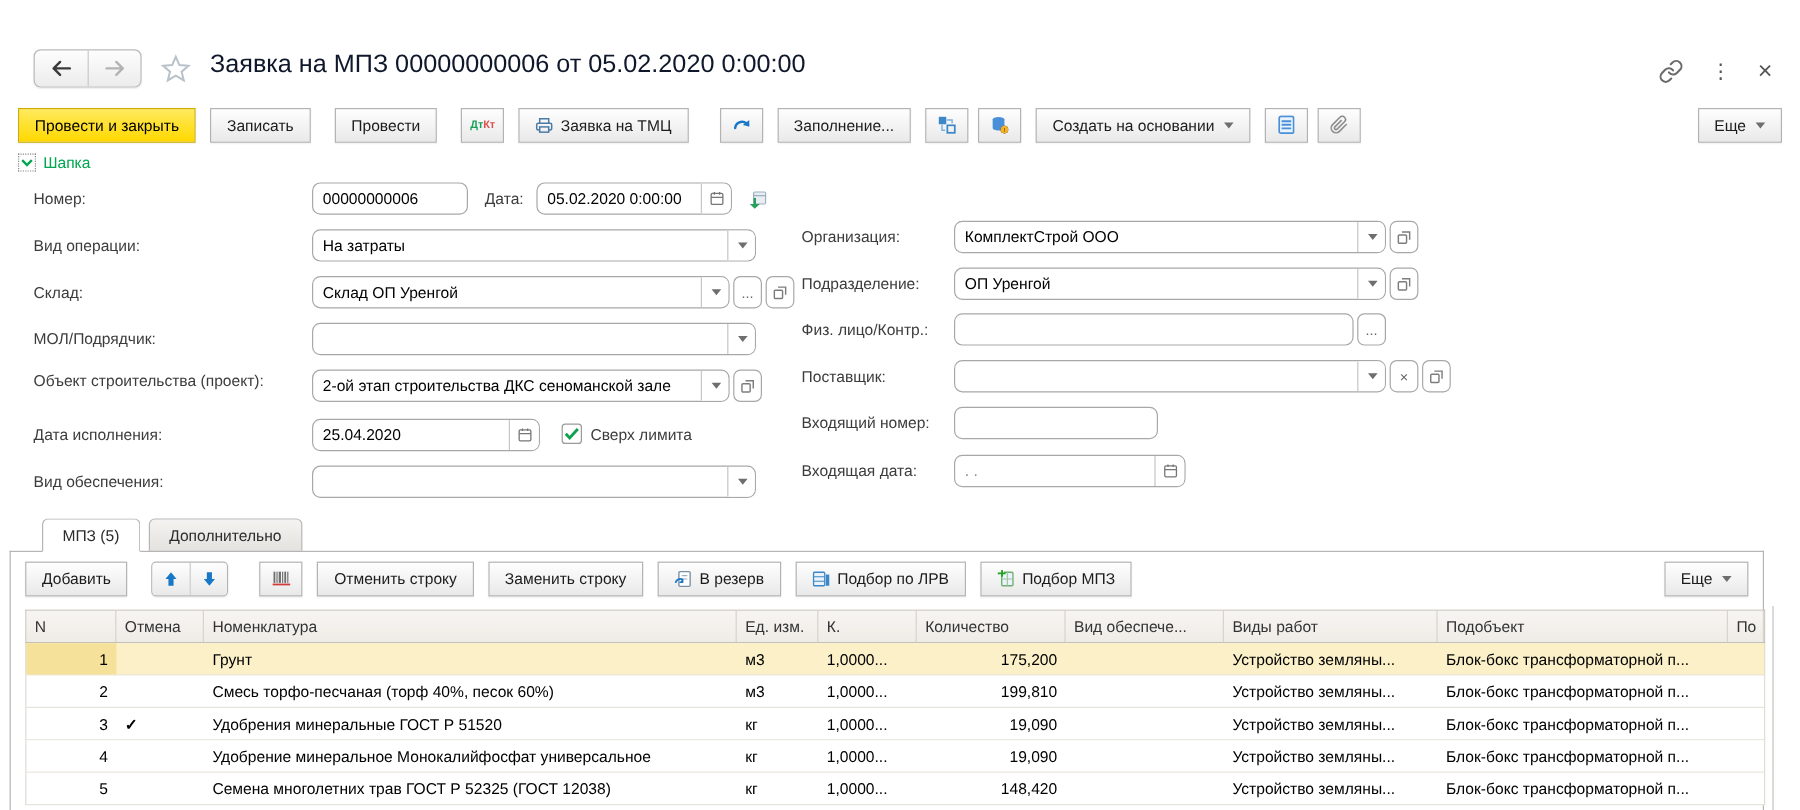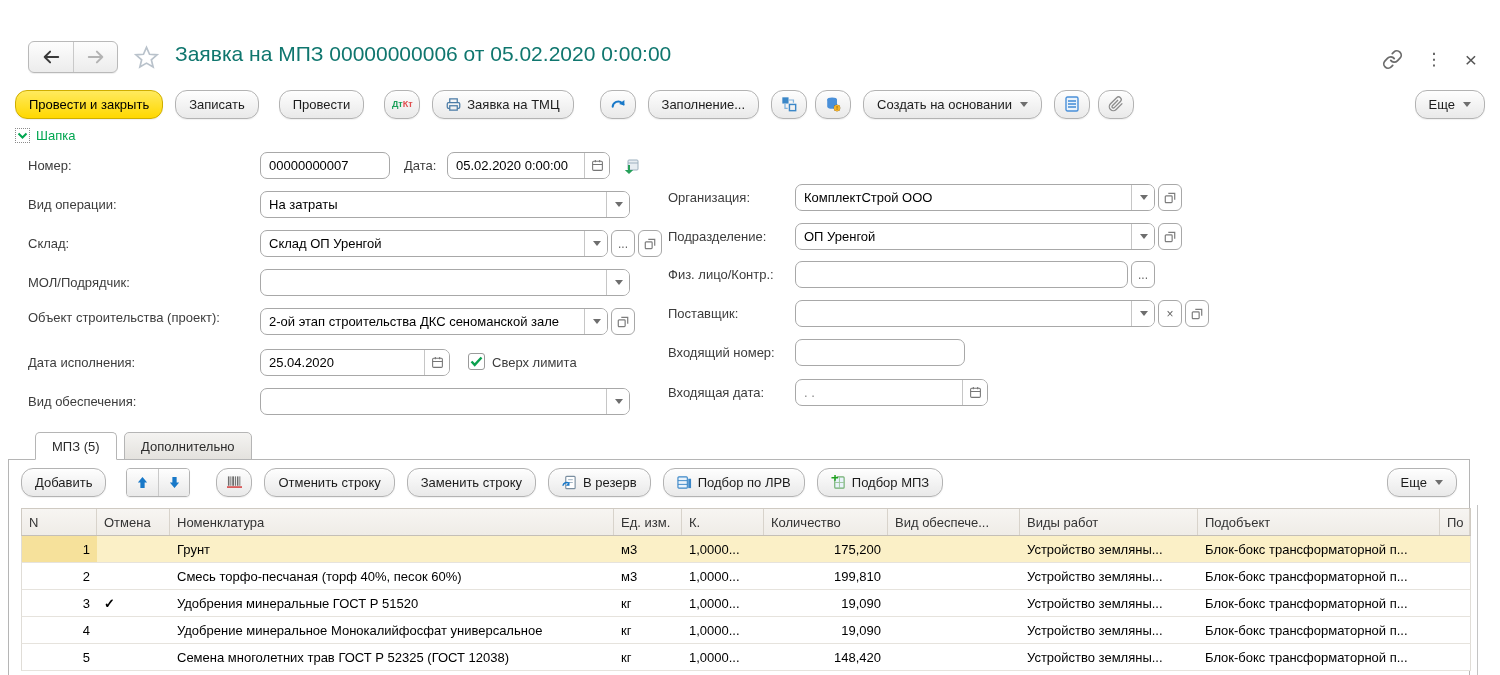--- a/index.html
+++ b/index.html
@@ -5,28 +5,28 @@
   * { margin:0; padding:0; box-sizing:border-box; }
   html,body { background:#fff; }
   body { font-family:"Liberation Sans", sans-serif; color:#2b2b2b; }
   .app { position:relative; width:1500px; height:675px; background:#fff; overflow:hidden; }
 
   
   .navgroup { position:absolute; left:28px; top:41px; display:flex; border:1px solid #b9b9b9; border-radius:6px; overflow:hidden; background:linear-gradient(#fdfdfd,#ececec); box-shadow:0 1px 1px rgba(0,0,0,.07); }
   .navbtn { width:44px; height:30px; display:flex; align-items:center; justify-content:center; background:transparent; border:none; cursor:pointer; }
   .navbtn + .navbtn { border-left:1px solid #c9c9c9; }
   .star { position:absolute; left:133px; top:44px; }
-  .page-title { position:absolute; left:175px; top:42px; font-size:21px; font-weight:400; color:#0f766e; white-space:nowrap; }
+  .page-title { position:absolute; left:175px; top:42px; font-size:21px; font-weight:400; color:#0f172a; white-space:nowrap; }
   .winicon { position:absolute; top:46px; width:26px; height:26px; display:flex; align-items:center; justify-content:center; cursor:pointer; color:#5c5c5c; }
   .kebab { font-size:17px; line-height:1; color:#555; }
   .closex { font-size:21px; line-height:1; color:#555; }
 
   
   .cmdbar { position:absolute; left:15px; top:88px; right:15px; height:32px; display:flex; align-items:center; }
-  .btn { height:29px; border:1px solid #b3b3b3; border-radius:12px; background:linear-gradient(#fefefe,#e9e9e9); font-family:"Liberation Sans",sans-serif; font-size:13px; color:#1c1c1c; padding:0 13px; display:inline-flex; align-items:center; gap:6px; cursor:pointer; white-space:nowrap; box-shadow:0 1px 1px rgba(0,0,0,.06); }
+  .btn { height:29px; border:1px solid #b3b3b3; border-radius:0; background:linear-gradient(#fefefe,#e9e9e9); font-family:"Liberation Sans",sans-serif; font-size:13px; color:#1c1c1c; padding:0 13px; display:inline-flex; align-items:center; gap:6px; cursor:pointer; white-space:nowrap; box-shadow:0 1px 1px rgba(0,0,0,.06); }
   .btn-yellow { background:linear-gradient(#ffea5e,#ffd800); border-color:#cfae00; font-weight:400; color:#000; }
   .iconbtn { width:36px; padding:0; justify-content:center; }
   .caret { width:0; height:0; border-left:4px solid transparent; border-right:4px solid transparent; border-top:5px solid #6e6e6e; display:inline-block; margin-left:2px; }
   .gap8{margin-left:8px;} .gap12{margin-left:12px;} .gap20{margin-left:20px;} .gap26{margin-left:26px;}
   .dtkt { display:flex; flex-direction:row; line-height:8px; font-size:9px; font-weight:bold; }
   .dtkt .dt { color:#1ba05a; align-self:flex-start; }
   .dtkt .kt { color:#e04f4f; align-self:flex-end; }
 
   
   .sechdr { position:absolute; left:15px; top:128px; display:flex; align-items:center; gap:6px; cursor:pointer; }
@@ -191,21 +191,21 @@
       <svg width="11" height="8" viewBox="0 0 11 8">
           <path d="M1.5 1.5l4 4 4-4" fill="none" stroke="#00a650" stroke-width="2"></path>
         </svg>
     </span>
     <span class="seclabel">Шапка</span>
   </div>
 
   <label class="flabel" style="left:28px;top:158px">Номер:</label>
   <div class="fgroup" style="left:260px;top:152px;width:130px">
     <div class="fbox">
-        <span class="fval">00000000007</span>
+        <span class="fval">00000000006</span>
       </div>
   </div>
   <label class="flabel" style="left:404px;top:158px">Дата:</label>
   <div class="fgroup" style="left:447px;top:152px;width:163px">
     <div class="fbox">
       <span class="fval">05.02.2020  0:00:00</span>
       <span class="att-btn">
           <svg width="13" height="13" viewBox="0 0 24 24">
             <g fill="none" stroke="#767676" stroke-width="2">
               <rect x="3" y="4" width="18" height="17" rx="2"></rect>

